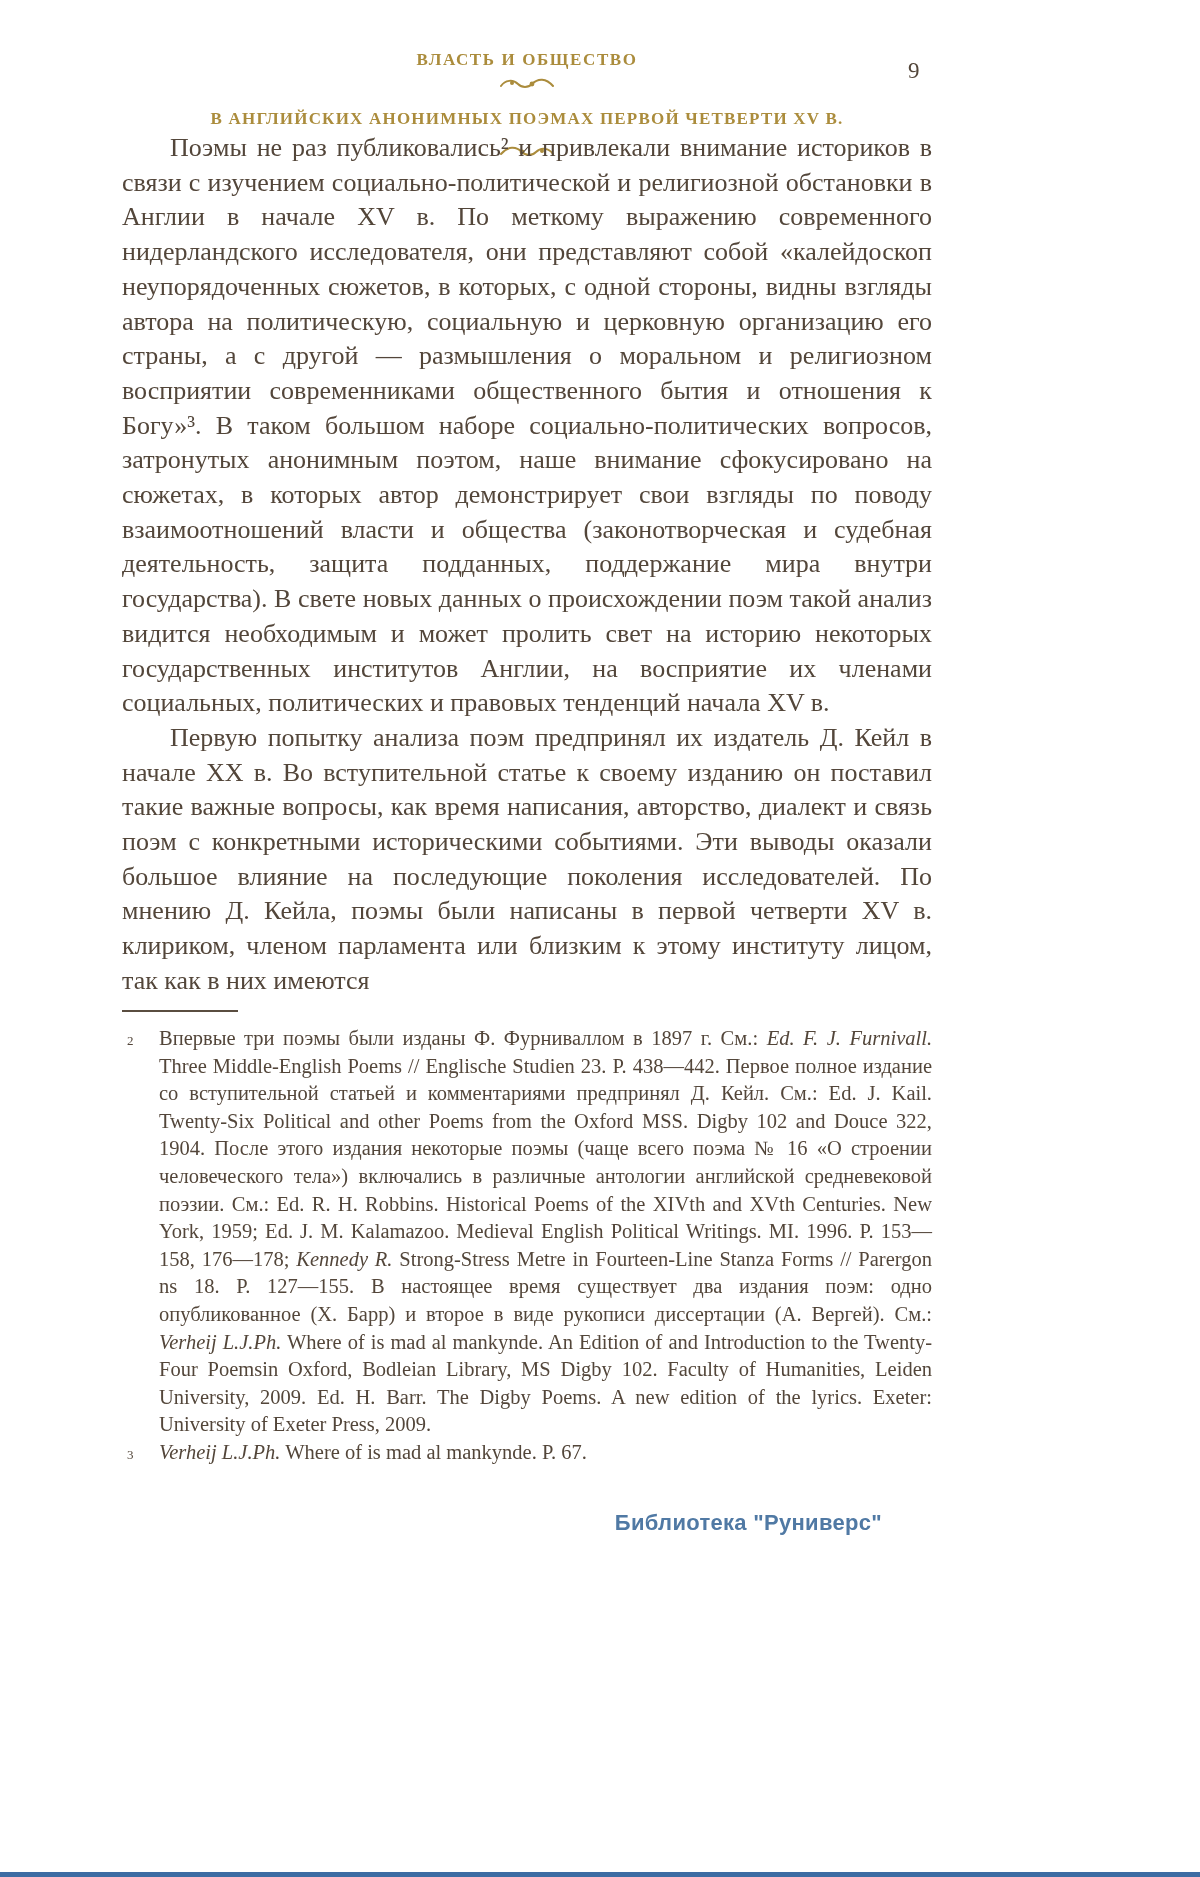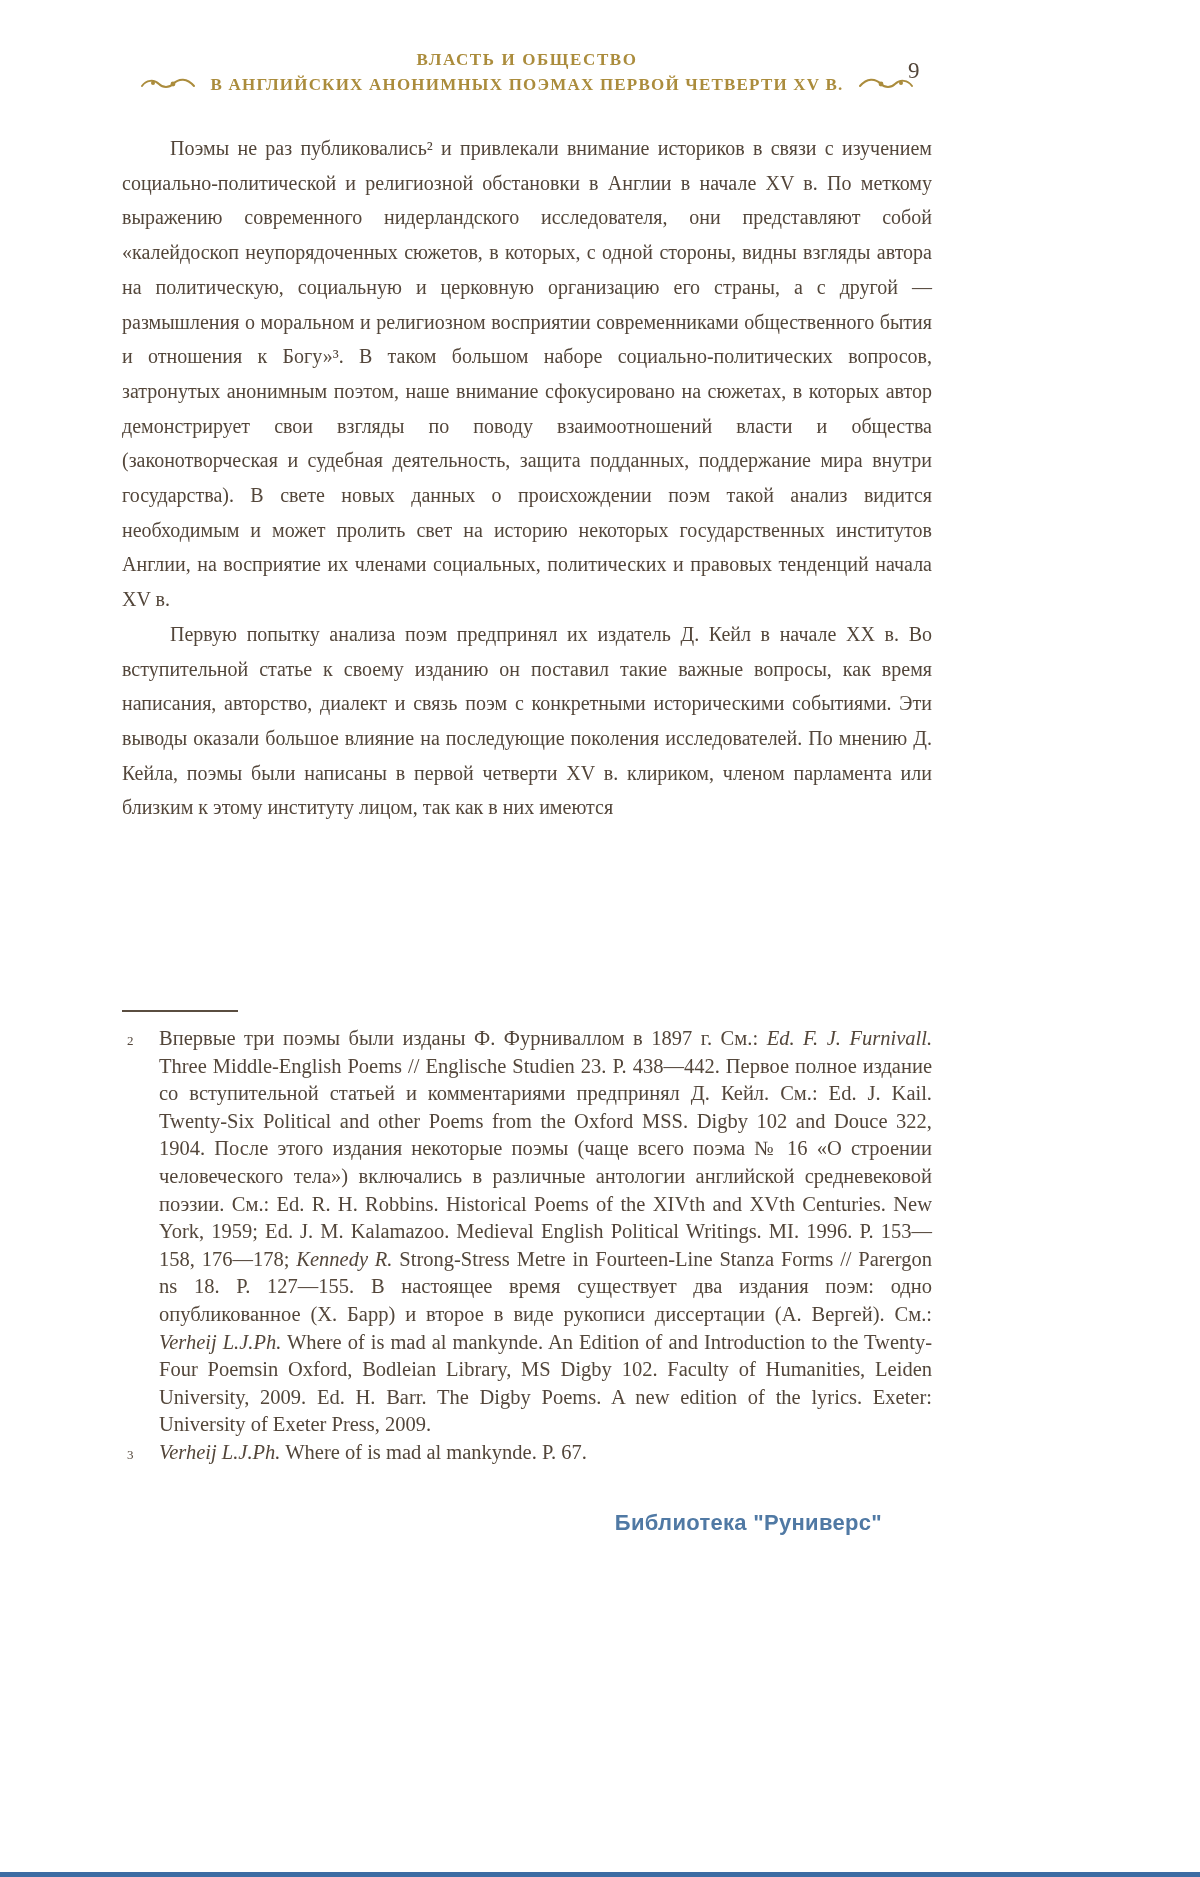--- a/index.html
+++ b/index.html
@@ -26,40 +26,41 @@
   .header-line1 {
     font-size: 17px;
     letter-spacing: 1.6px;
   }
   .header-line2-row {
     margin-top: 5px;
     display: flex;
     align-items: center;
     justify-content: center;
     gap: 14px;
+    flex-direction: column;
   }
   .header-line2 {
     font-size: 17px;
     letter-spacing: 1.2px;
     white-space: nowrap;
   }
   .ornament { flex: 0 0 auto; display: inline-flex; }
   .page-number {
     position: absolute;
     top: 58px;
     left: 908px;
     font-size: 23px;
     color: #53463a;
   }
   .body-text {
     position: absolute;
     top: 131px;
     left: 122px;
     width: 810px;
-    font-size: 20px;
+    font-size: 26px;
     line-height: 34.7px;
     text-align: justify;
   }
   .para { text-indent: 48px; }
   .footnotes-block {
     position: absolute;
     top: 1010px;
     left: 122px;
     width: 810px;
     font-size: 20.5px;

